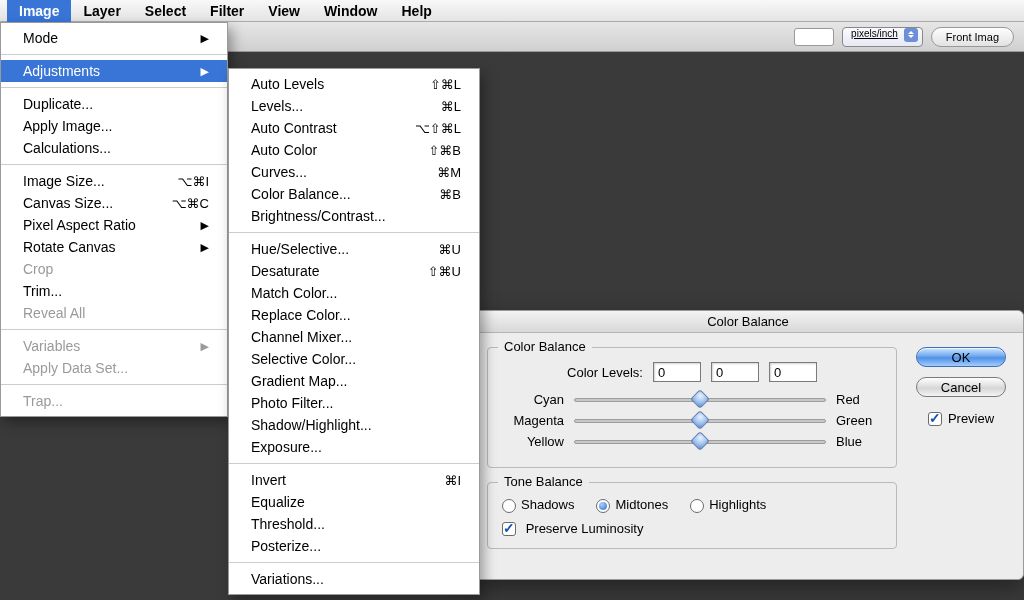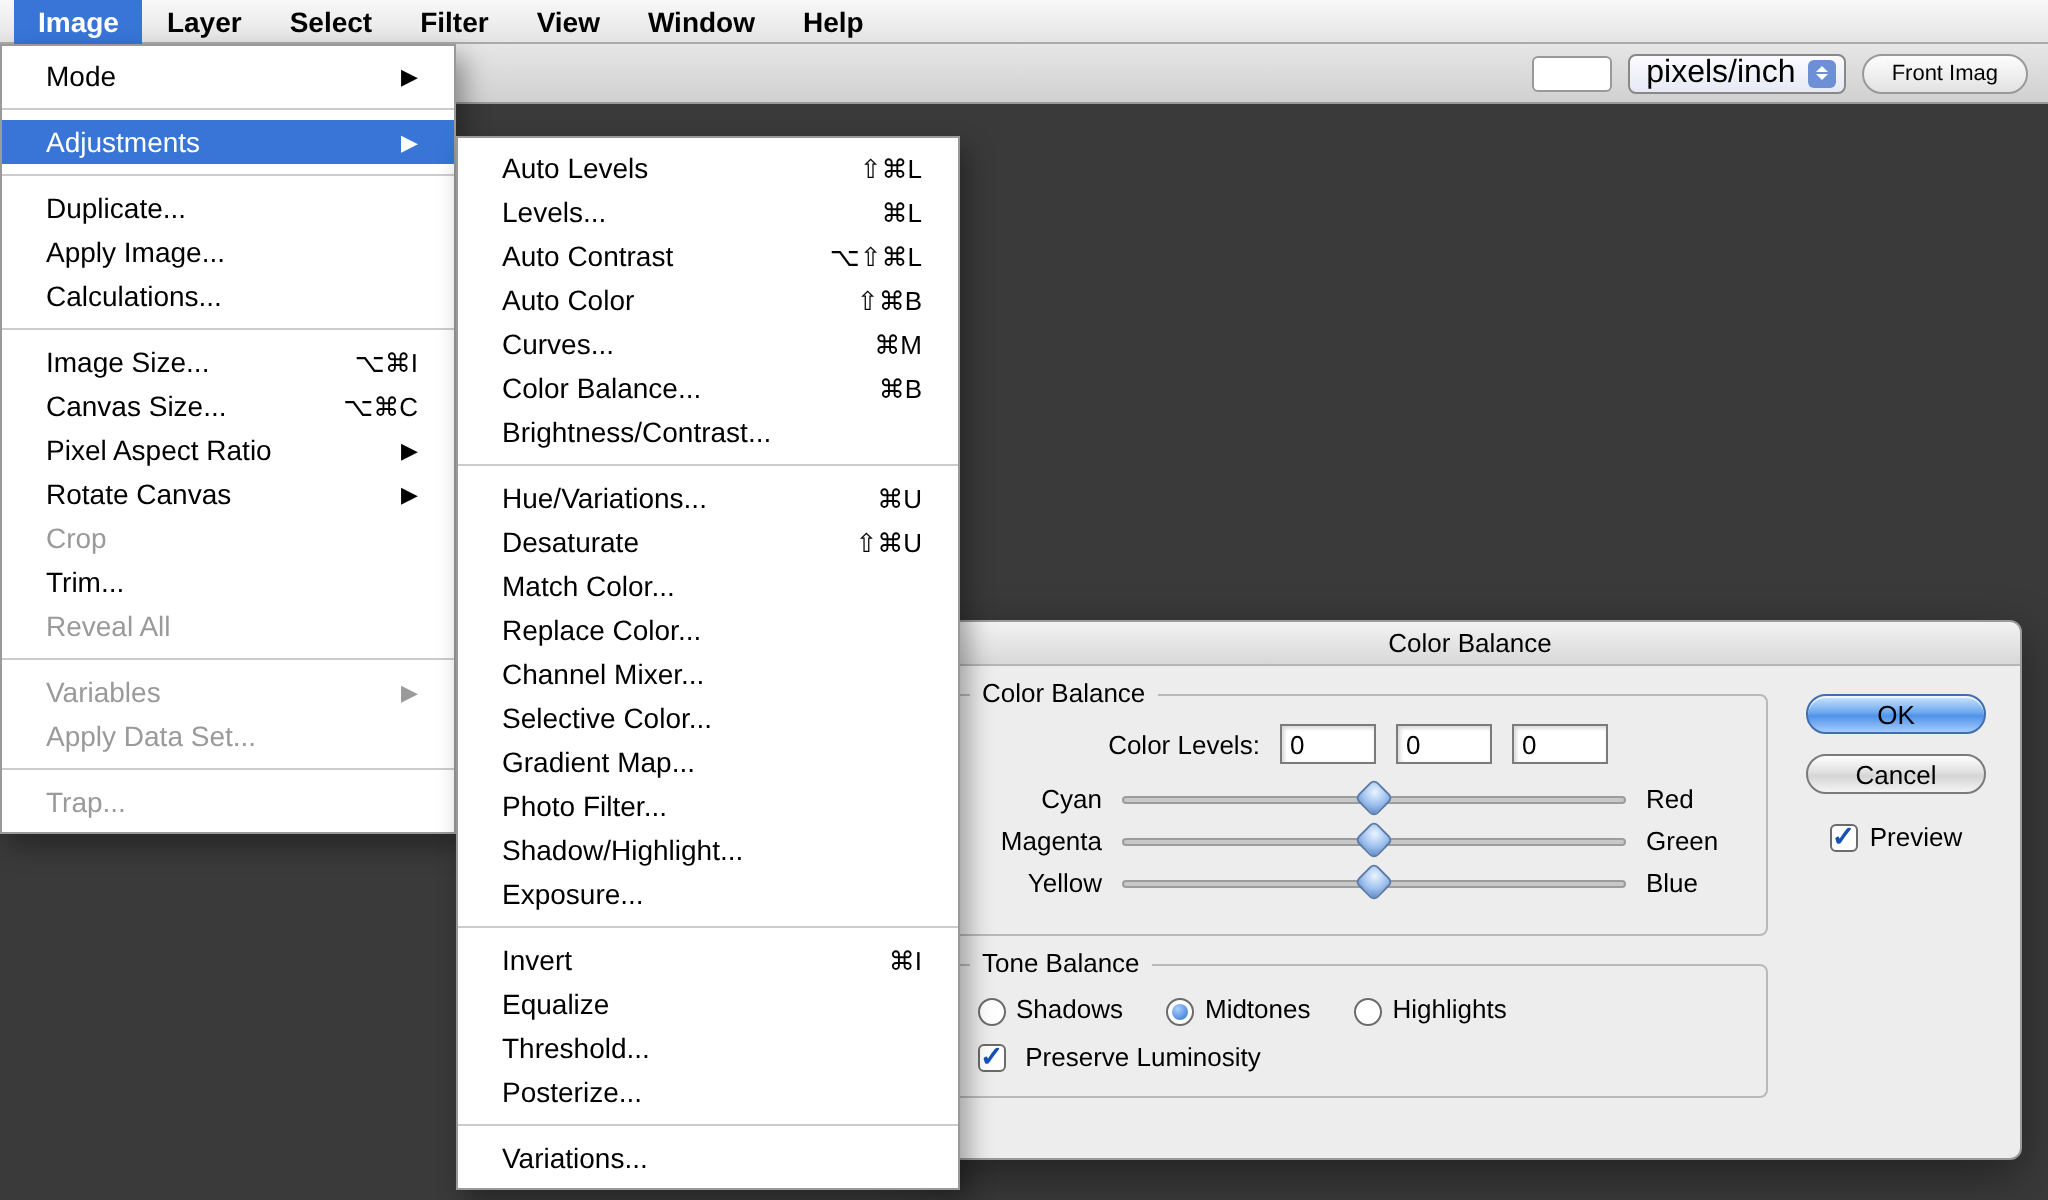--- a/index.html
+++ b/index.html
@@ -4,38 +4,38 @@
 <style>
 * { box-sizing: border-box; margin: 0; padding: 0; }
 body { font-family: "Lucida Grande", Arial, sans-serif; font-size: 13px; background: #3a3a3a; width: 1024px; height: 600px; position: relative; overflow: hidden; }
 
 .menubar { position: absolute; top: 0; left: 0; right: 0; height: 22px; background: linear-gradient(#f8f8f8,#e4e4e4); display: flex; align-items: center; padding-left: 7px; border-bottom: 1px solid #aaa; z-index: 10; }
 .menubar .menu-item { padding: 3px 12px; font-size: 14px; font-weight: bold; cursor: default; }
 .menubar .menu-item.active { background: #3875d7; color: #fff; }
 
 .toolbar { position: absolute; top: 22px; left: 0; right: 0; height: 30px; background: linear-gradient(#e6e6e6,#d0d0d0); border-bottom: 1px solid #999; display: flex; align-items: center; justify-content: flex-end; gap: 8px; padding-right: 10px; z-index: 5; }
 .toolbar input.num { width: 40px; height: 18px; border: 1px solid #999; border-radius: 3px; background:#fff; }
-.toolbar .select { display:inline-flex; align-items:center; height:20px; border:1px solid #888; border-radius:4px; background:linear-gradient(#fbfbff,#e6e9f4); padding:0 4px 0 8px; font-size:16px; }
+.toolbar .select { display:inline-flex; height:20px; border:1px solid #888; border-radius:4px; background:linear-gradient(#fbfbff,#e6e9f4); padding:0 4px 0 8px; font-size:10px;text-decoration:underline; }
 .toolbar .select .chev { margin-left:6px; width:14px; height:14px; background:#6d8fd6; border-radius:3px; display:flex; flex-direction:column; align-items:center; justify-content:center; gap:1px;}
 .toolbar .select .chev::before{content:"";border:3px solid transparent;border-bottom-color:#fff;}
 .toolbar .select .chev::after{content:"";border:3px solid transparent;border-top-color:#fff;}
 .toolbar .pillbtn { height:20px; padding:0 14px; border:1px solid #999; border-radius:10px; background:linear-gradient(#fdfdfd,#e2e2e2); font-size:11px; display:flex; align-items:center;}
 
 .dropdown { position: absolute; background: #fff; border: 1px solid #9a9a9a; box-shadow: 4px 6px 12px rgba(0,0,0,.35); padding: 4px 0; z-index: 20; }
 .dropdown .row { display:flex; align-items:center; justify-content:space-between; padding: 3px 18px 3px 22px; font-size:14px; white-space:nowrap; cursor:default; min-height:20px; }
 .dropdown .row.disabled { color:#9a9a9a; }
 .dropdown .row.highlight { background:#3875d7; color:#fff; }
 .dropdown .row .arrow { margin-left:24px; font-size:11px; }
 .dropdown .row .short { margin-left:24px; font-family: "Lucida Grande", sans-serif; font-size:13px; color:inherit; letter-spacing:0; }
 .dropdown hr { border:none; border-top:1px solid #ccc; margin:5px 0; }
 
 #image-menu { top:22px; left:0; width:228px; }
 #adjust-menu { top:68px; left:228px; width:252px; }
 
-.dialog { position:absolute; left:459px; top:310px; width:552px; background:#ededed; border:1px solid #9a9a9a; border-radius:6px; box-shadow:0 8px 24px rgba(0,0,0,.4); z-index:15; font-size:13px; }
+.dialog { position:absolute; left:472px; top:310px; width:552px; background:#ededed; border:1px solid #9a9a9a; border-radius:6px; box-shadow:0 8px 24px rgba(0,0,0,.4); z-index:15; font-size:13px; }
 .dialog .titlebar { height:22px; background:linear-gradient(#f3f3f3,#d8d8d8); border-bottom:1px solid #b5b5b5; border-radius:6px 6px 0 0; text-align:center; line-height:22px; font-size:13px; }
 .dialog .body { display:flex; padding:14px 14px 16px 14px; gap:16px; }
 .dialog .left { flex:1; }
 .dialog .right { width:96px; display:flex; flex-direction:column; gap:10px; align-items:center; }
 .fieldset { border:1px solid #b9b9b9; border-radius:4px; padding:14px 14px 12px; margin-bottom:14px; position:relative; }
 .fieldset .legend { position:absolute; top:-9px; left:10px; background:#ededed; padding:0 6px; font-size:13px; }
 .levels-row { display:flex; align-items:center; justify-content:center; gap:10px; margin-bottom:10px; }
 .levels-row input { width:48px; height:20px; border:1px solid #7b7b7b; background:#fff; text-align:left; padding-left:4px; font-size:13px; box-shadow: inset 1px 1px 2px rgba(0,0,0,.18);}
 .slider-row { display:flex; align-items:center; gap:10px; margin:6px 0; }
 .slider-row .lab { width:62px; text-align:right; }
@@ -162,21 +162,21 @@
     </div>
     <div class="row">
       <span>Color Balance...</span>
       <span class="short">⌘B</span>
     </div>
     <div class="row">
       <span>Brightness/Contrast...</span>
     </div>
     <hr>
     <div class="row">
-      <span>Hue/Variations...</span>
+      <span>Hue/Selective...</span>
       <span class="short">⌘U</span>
     </div>
     <div class="row">
       <span>Desaturate</span>
       <span class="short">⇧⌘U</span>
     </div>
     <div class="row">
       <span>Match Color...</span>
     </div>
     <div class="row">

